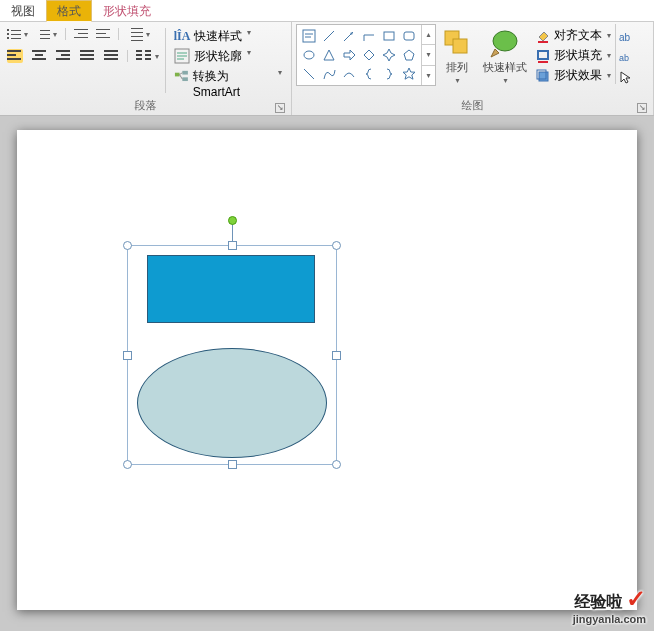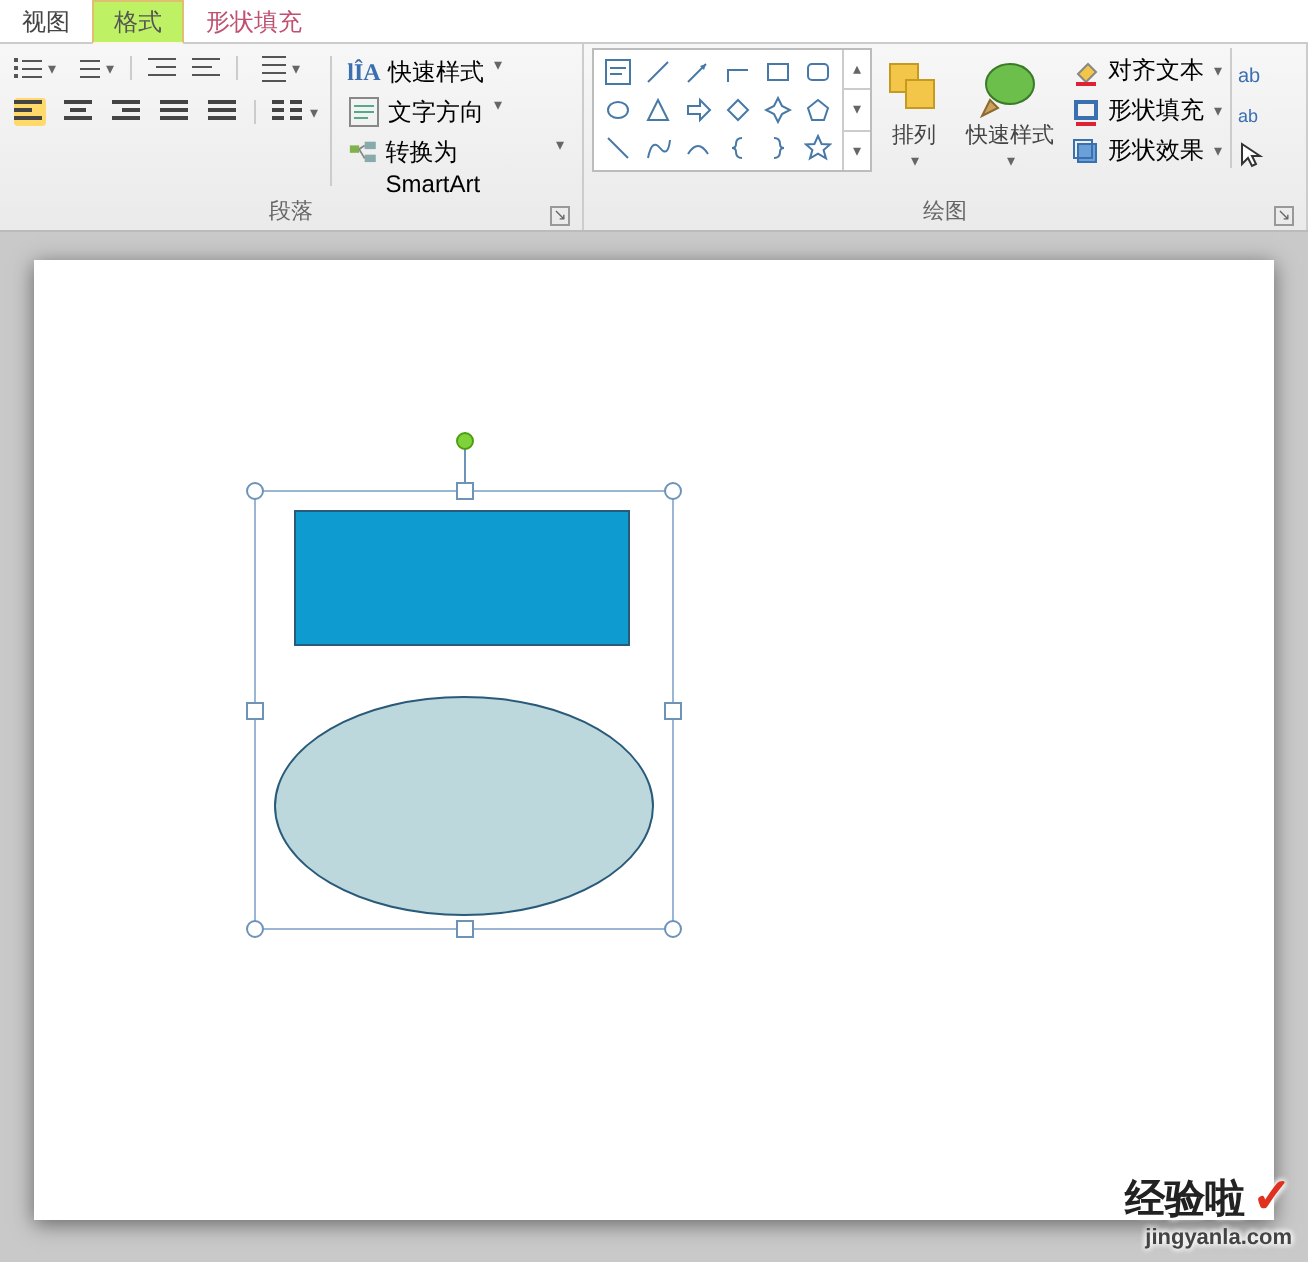--- a/index.html
+++ b/index.html
@@ -20,21 +20,21 @@
     height: 22px;
   }
   .tab {
     padding: 2px 10px;
     border: 1px solid transparent;
     border-bottom: none;
     color: #444;
     cursor: pointer;
   }
   .tab.active {
-    background: #bef264;
+    background: #eab308;
     border: 1px solid #e0c070;
     border-bottom: 1px solid #fdf6e8;
     margin-bottom: -1px;
     color: #6a4;
     color: #555;
   }
   .tab.pink {
     color: #c05070;
   }
   .ribbon {
@@ -181,21 +181,21 @@
   .shape-ellipse {
     position:absolute; border-radius:50%;
     background:#bcd8dc; border:1px solid #2a5a7a;
   }
   .watermark {
     position:absolute; right:8px; bottom:6px;
     text-align:right; color:#222; font-weight:bold;
     text-shadow:0 0 3px #fff,0 0 3px #fff,0 0 3px #fff;
     pointer-events:none;
   }
-  .watermark .big { font-size:20px; }
+  .watermark .big { font-size:16px; }
   .watermark .ck { color:#e03020; font-size:24px; font-weight:bold; }
   .watermark .small { font-size:11px; color:#444; display:block; }
 </style>
 </head>
 <body>
 
 <div class="tabs">
   <div class="tab">视图</div>
   <div class="tab active">格式</div>
   <div class="tab pink">形状填充</div>
@@ -313,21 +313,21 @@
         </div>
         <div class="txtbtn">
           <span class="txt-icon">
             <svg viewBox="0 0 16 16">
                 <rect x="1" y="1" width="14" height="14" fill="none" stroke="#888"></rect>
                 <line x1="3" y1="5" x2="13" y2="5" stroke="#5a8"></line>
                 <line x1="3" y1="8" x2="13" y2="8" stroke="#5a8"></line>
                 <line x1="3" y1="11" x2="10" y2="11" stroke="#5a8"></line>
               </svg>
           </span>
-          <span>文字方向</span>
+          <span>形状轮廓</span>
           <span class="dd">▾</span>
         </div>
         <div class="txtbtn">
           <span class="txt-icon">
             <svg viewBox="0 0 16 16">
                 <rect x="1" y="4" width="5" height="4" fill="#7fb24a"></rect>
                 <rect x="9" y="2" width="6" height="4" fill="#8aa"></rect>
                 <rect x="9" y="9" width="6" height="4" fill="#8aa"></rect>
                 <path d="M6 6 L9 4 M6 6 L9 11" stroke="#888" fill="none"></path>
               </svg>

